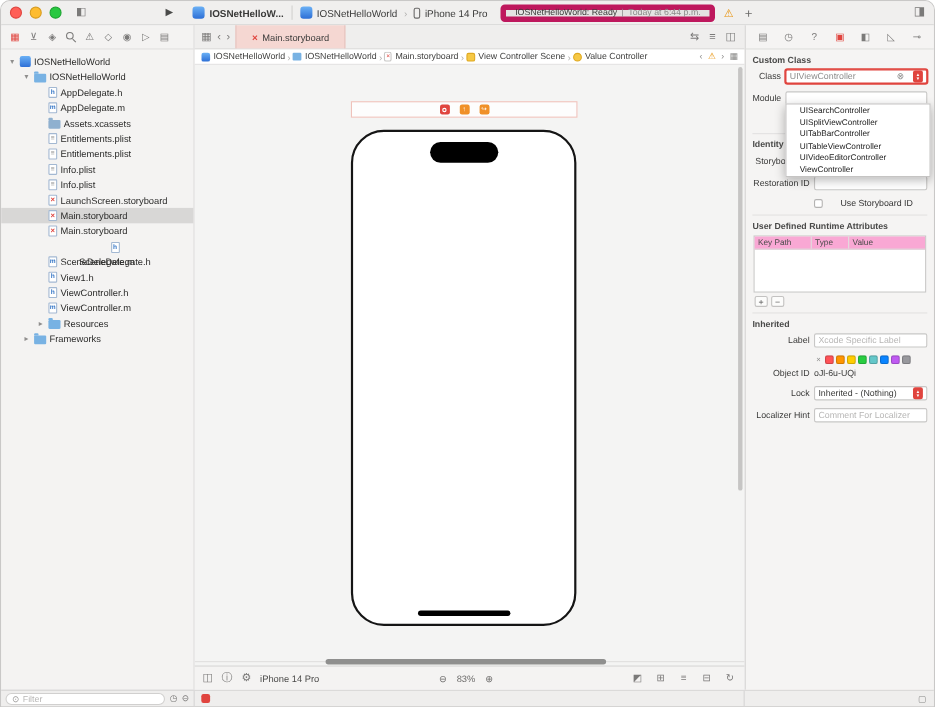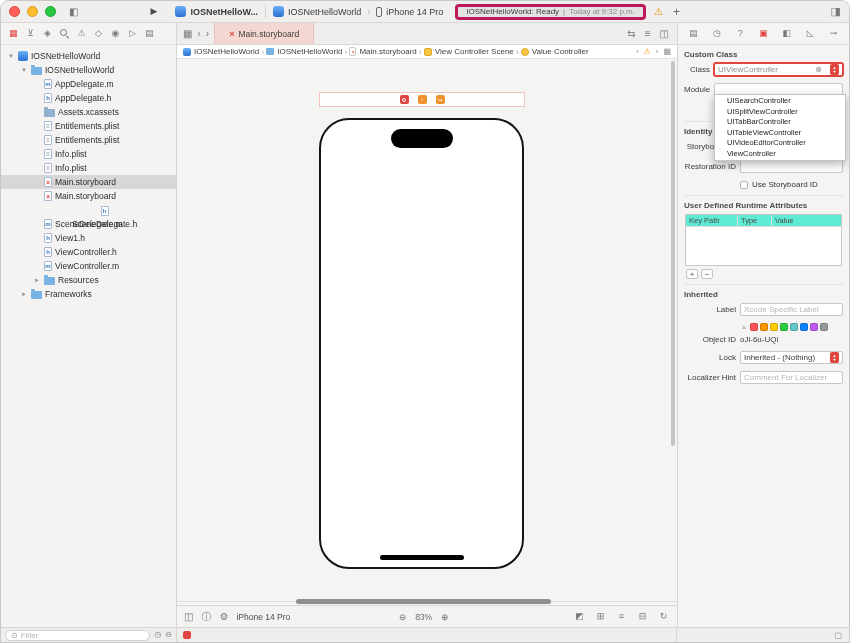--- a/index.html
+++ b/index.html
@@ -18,21 +18,21 @@
   .light.green { background:#28c840; border:1px solid #1da531; }
   .tb-icon { color:#7b7a79; font-size:10px; line-height:1; cursor:default; }
   .play { margin-left:72px; color:#4a4a49; font-size:9px; }
   .nav-toggle { margin-left:13px; }
   .wintab { display:flex; align-items:center; gap:4px; margin-left:18px; font-weight:bold; color:#3a3a39; }
   .appicon { width:11px; height:11px; border-radius:3px; background:linear-gradient(#6ab0f5,#2d6fd6); flex:0 0 auto; }
   .vdiv { width:1px; height:13px; background:#d2d1d0; margin:0 7px; }
   .scheme { display:flex; align-items:center; gap:4px; color:#3a3a39; }
   .crumb-sep { color:#aeadac; font-size:9px; margin:0 2px; }
   .phone-ic { width:6px; height:10px; border:1px solid #6b6a69; border-radius:2px; flex:0 0 auto; }
-  .status-pill { margin-left:12px; height:16px; background:#e4e3e2; border:3px solid #be185d; border-radius:4px;
+  .status-pill { margin-left:12px; height:16px; background:#e4e3e2; border:5px solid #be185d; border-radius:4px;
                  display:flex; align-items:center; gap:4px; padding:0 8px; font-size:8px; }
   .st-app { color:#3a3a39; }
   .st-sep, .st-time { color:#8b8a89; }
   .warn { color:#e8930c; font-size:10px; margin-left:8px; }
   .plus { margin-left:10px; font-size:12px; color:#6b6a69; }
   .spacer { flex:1; }
 
   
   .main { flex:1; display:flex; min-height:0; }
 
@@ -127,30 +127,30 @@
            display:flex; align-items:center; padding:0 3px; gap:2px; color:#3a3a39; }
   .field.focus { border-color:#e0443e; box-shadow:0 0 0 1px #e0443e;gap:8px; }
   .field .val { flex:1; min-width:0; overflow:hidden; white-space:nowrap; }
   .field .grey { color:#8d8d8c; }
   .ph { color:#b7b6b5; flex:1; min-width:0; overflow:hidden; white-space:nowrap; }
   .clear-ic { color:#8a8a89; font-size:8px; flex:0 0 auto; }
   .stepper { width:9px; height:11px; background:#e0443e; border-radius:2px; flex:0 0 auto;
              display:flex; flex-direction:column; align-items:center; justify-content:center; color:#fff; }
   .stepper span { font-size:4px; line-height:3.5px; }
   .gap18 { height:18px; }
-  .cb-row { display:flex; align-items:center; gap:4px; margin:2px 0 6px 56px; }
+  .cb-row { display:flex; align-items:center; gap:16px; margin:2px 0 6px 56px; }
   .checkbox { width:8px; height:8px; background:#fff; border:1px solid #b4b3b2; border-radius:2px; flex:0 0 auto; }
 
   .completion-list { position:absolute; top:71px; left:36px; right:3px; background:#ffffff;
                      border:1px solid #c5c4c3; box-shadow:0 3px 9px rgba(0,0,0,.3); z-index:20; padding:1px 0; }
   .completion-item { height:10.5px; line-height:10.5px; padding:0 12px; font-size:7.5px; color:#222;
                      white-space:nowrap; overflow:hidden; }
 
   .rt-table { border:1px solid #c9c8c7; background:#fff; height:52px; display:flex; flex-direction:column; margin:0 1px; }
-  .rt-head { display:flex; height:12px; flex:0 0 auto; align-items:flex-end; background:#5eead4; border-bottom:1px solid #dcdbda; }
+  .rt-head { display:flex; height:12px; flex:0 0 auto; align-items:flex-end; background:#f9a8d4; border-bottom:1px solid #dcdbda; }
   .rt-col { padding:0 3px; font-size:7.5px; color:#4b4b4a; border-right:1px solid #e0dfde; height:100%;
             display:flex; align-items:center; }
   .rt-col:nth-child(1){ width:52px; } .rt-col:nth-child(2){ width:34px; } .rt-col:nth-child(3){ flex:1; border-right:none; }
   .pm-row { display:flex; gap:3px; margin:3px 0 5px 2px; }
   .pm-btn { width:12px; height:10px; border:1px solid #c3c2c1; background:#fcfcfb; border-radius:2px;
             display:flex; align-items:center; justify-content:center; font-size:8px; color:#555; }
   .swatches { display:flex; align-items:center; gap:2px; margin:0 0 4px 58px; }
   .sw { width:8px; height:8px; border-radius:2px; border:1px solid rgba(0,0,0,.18); flex:0 0 auto; }
   .sw-x { color:#8a8a89; font-size:7px; margin-right:2px; }
   .plain-val { color:#3a3a39; }
@@ -189,21 +189,21 @@
     <div class="scheme">
       <span class="appicon"></span>
       <span>IOSNetHelloWorld</span>
       <span class="crumb-sep">›</span>
       <span class="phone-ic"></span>
       <span>iPhone 14 Pro</span>
     </div>
     <div class="status-pill">
       <span class="st-app">IOSNetHelloWorld: Ready</span>
       <span class="st-sep">|</span>
-      <span class="st-time">Today at 9:32 p.m.</span>
+      <span class="st-time">Today at 6:44 p.m.</span>
     </div>
     <span class="warn">⚠</span>
     <span class="tb-icon plus">+</span>
     <span class="spacer"></span>
     <span class="tb-icon" style="font-size:11px;">◨</span>
   </div>
 
   <div class="main">
 
     <aside class="navigator">
@@ -224,30 +224,30 @@
             <span class="ic ic-project"></span>
             <span>IOSNetHelloWorld</span>
           </div>
           <div class="row" style="padding-left: 19px;">
             <span class="disc">▾</span>
             <span class="ic ic-folder"></span>
             <span>IOSNetHelloWorld</span>
           </div>
           <div class="row" style="padding-left: 32px;">
             <span class="disc"></span>
+            <span class="ic ic-h">h</span>
+            <span>AppDelegate.h</span>
+          </div>
+          <div class="row" style="padding-left: 32px;">
+            <span class="disc"></span>
             <span class="ic ic-m">m</span>
             <span>AppDelegate.m</span>
           </div>
           <div class="row" style="padding-left: 32px;">
             <span class="disc"></span>
-            <span class="ic ic-h">h</span>
-            <span>AppDelegate.h</span>
-          </div>
-          <div class="row" style="padding-left: 32px;">
-            <span class="disc"></span>
             <span class="ic ic-assets"></span>
             <span>Assets.xcassets</span>
           </div>
           <div class="row" style="padding-left: 32px;">
             <span class="disc"></span>
             <span class="ic ic-plist">≡</span>
             <span>Entitlements.plist</span>
           </div>
           <div class="row" style="padding-left: 32px;">
             <span class="disc"></span>
@@ -256,20 +256,25 @@
           </div>
           <div class="row" style="padding-left: 32px;">
             <span class="disc"></span>
             <span class="ic ic-plist">≡</span>
             <span>Info.plist</span>
           </div>
           <div class="row" style="padding-left: 32px;">
             <span class="disc"></span>
             <span class="ic ic-plist">≡</span>
             <span>Info.plist</span>
+          </div>
+          <div class="row" style="padding-left: 32px;">
+            <span class="disc"></span>
+            <span class="ic ic-storyboard">×</span>
+            <span>LaunchScreen.storyboard</span>
           </div>
           <div class="row sel" style="padding-left: 32px;">
             <span class="disc"></span>
             <span class="ic ic-storyboard">×</span>
             <span>Main.storyboard</span>
           </div>
           <div class="row" style="padding-left: 32px;">
             <span class="disc"></span>
             <span class="ic ic-storyboard">×</span>
             <span>Main.storyboard</span>

